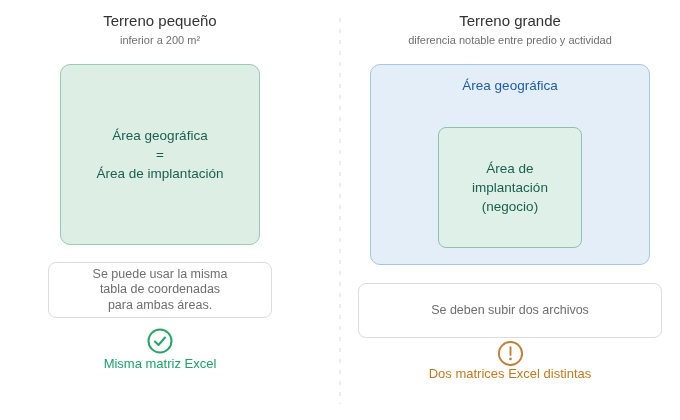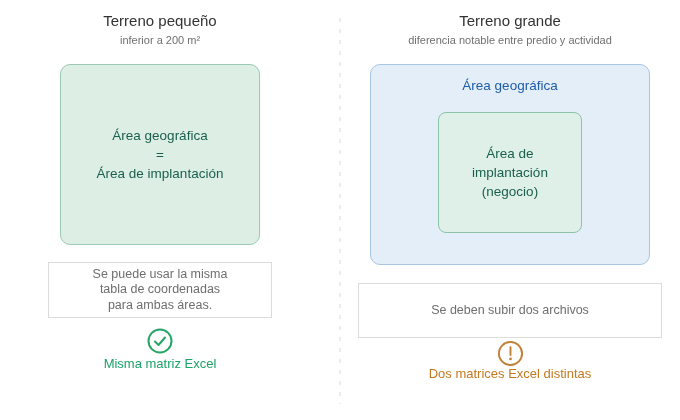--- a/index.html
+++ b/index.html
@@ -38,30 +38,30 @@
   .green-lines { text-align:center; font-size:13.5px; line-height:19px; color:#1a5f4e; }
 
   
   .geo-box-right {
     position:absolute; left:30px; top:64px; width:280px; height:201px;
     box-sizing:border-box; background:#e4eef9;
     border:1.5px solid #a8c5e2; border-radius:10px;
   }
   .blue-lines { margin-top:11px; text-align:center; font-size:13.5px; line-height:19px; color:#1e5ca6; }
   .impl-box {
-    position:absolute; left:67px; top:47px; width:144px; height:121px;
+    position:absolute; left:67px; top:62px; width:144px; height:121px;
     box-sizing:border-box; background:#def0e7;
     border:1.5px solid #8cc3a9; border-radius:8px;
     display:flex; align-items:center; justify-content:center;
   }
 
   
   .note-box {
     position:absolute; box-sizing:border-box; background:#ffffff;
-    border:1px solid #dcdcdc; border-radius:0;
+    border:1px solid #dcdcdc; border-radius:8px;
     display:flex; flex-direction:column; justify-content:center;
     text-align:center; font-size:12.5px; line-height:15.5px; color:#6e6e6e;
   }
   .note-left  { left:48px; top:262px; width:224px; height:56px; }
   .note-right { left:18px; top:283px; width:304px; height:55px; }
 
   
   .status-icon { position:absolute; left:0; right:0; display:flex; justify-content:center; }
   .status-icon-left  { top:328px; }
   .status-icon-right { top:340px; }

